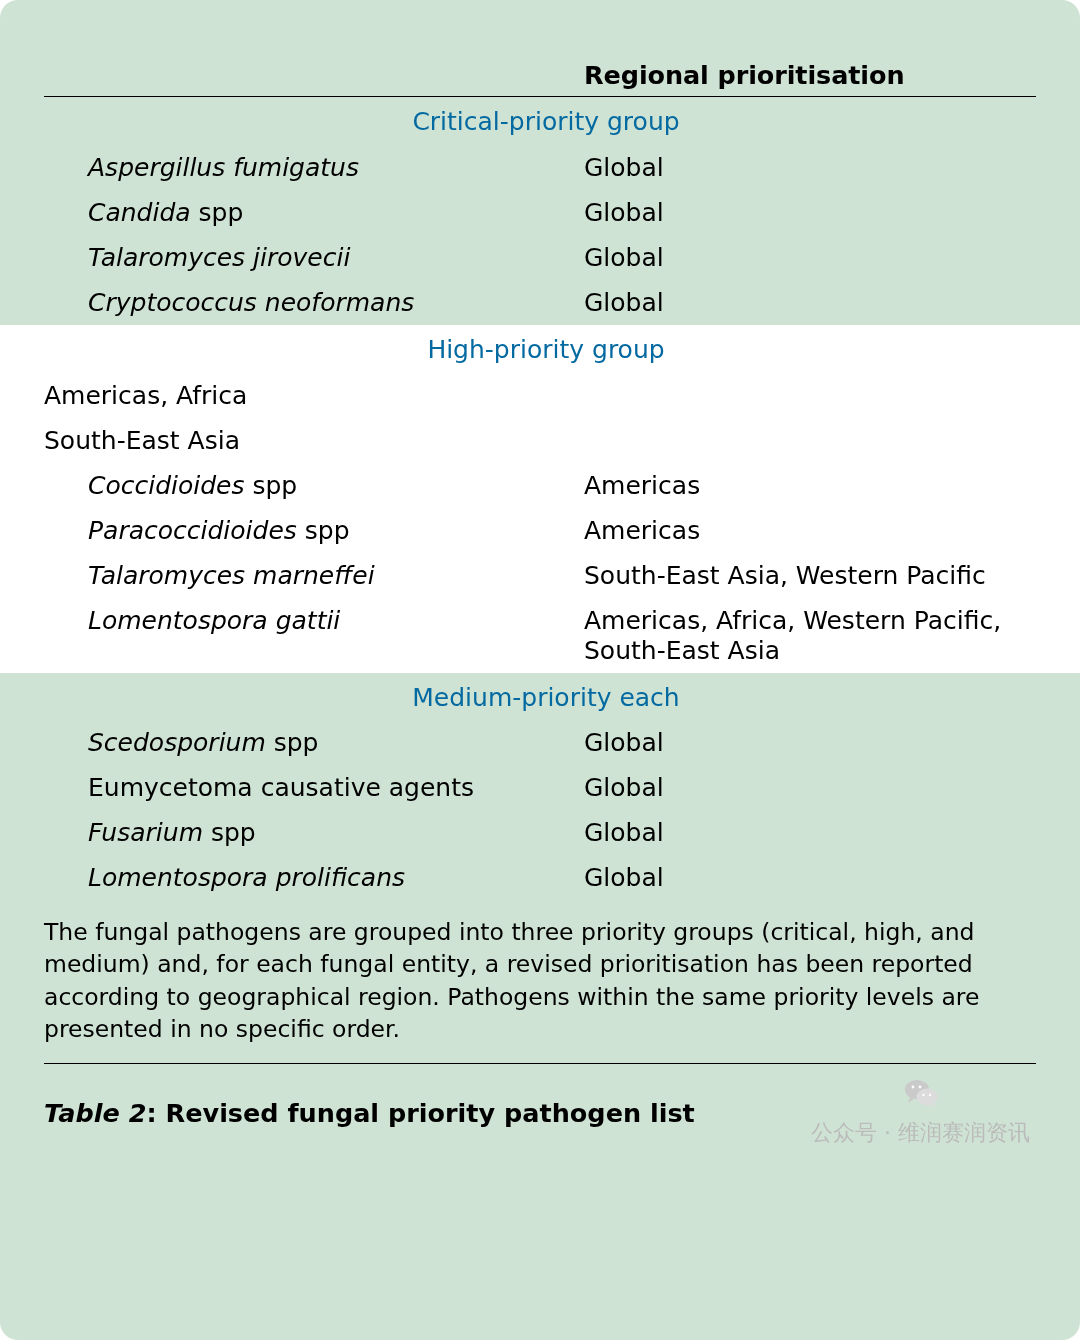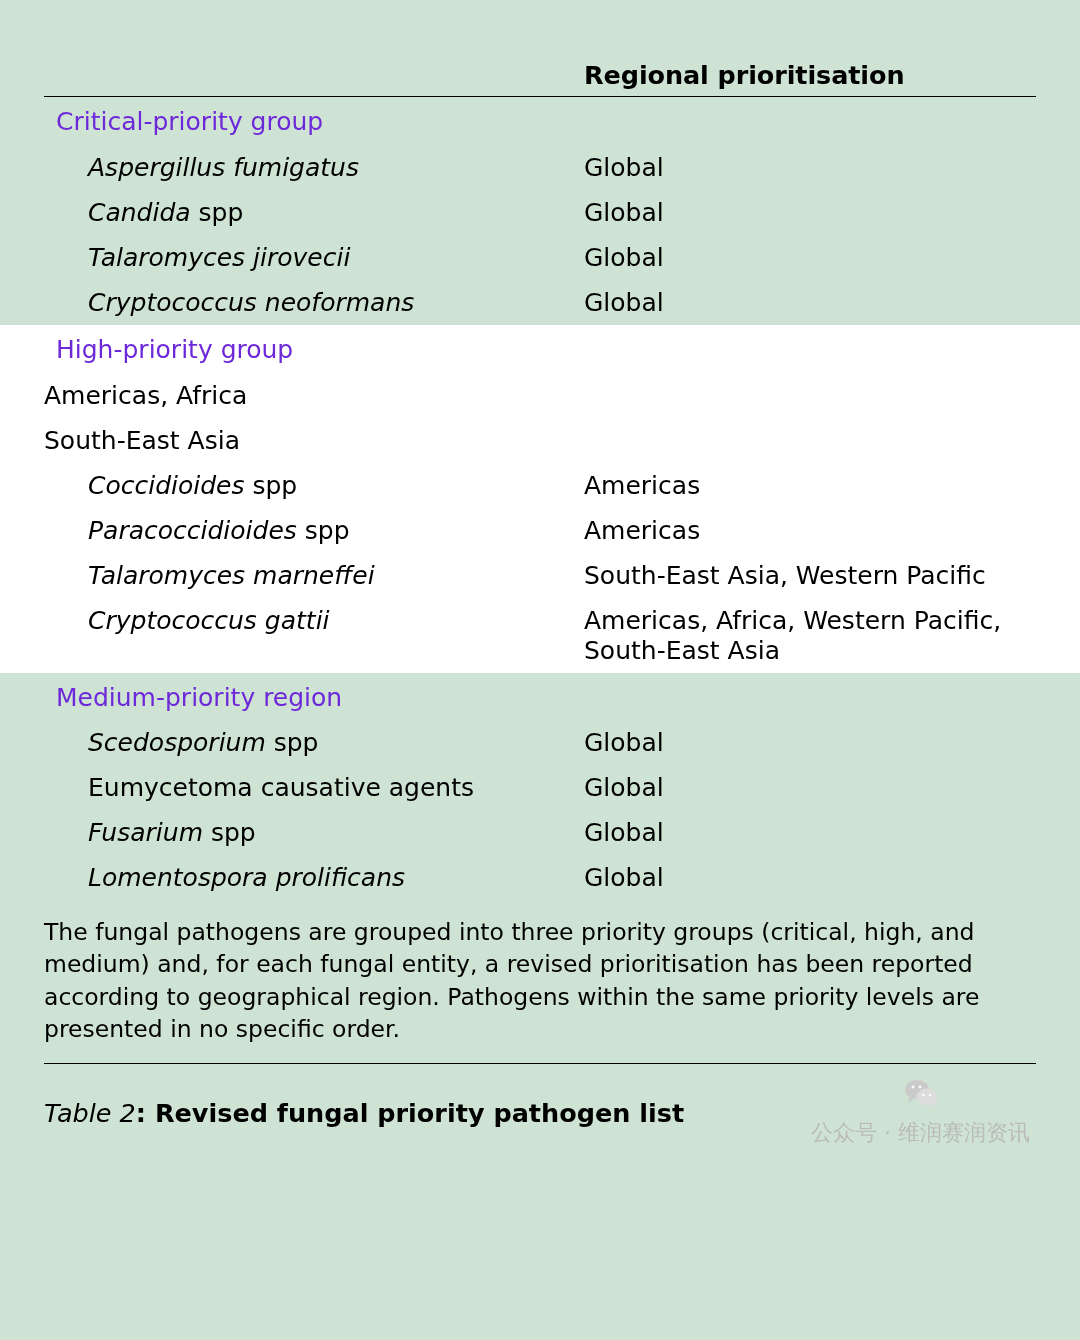--- a/index.html
+++ b/index.html
@@ -12,20 +12,21 @@
     background: #ffffff;
     font-family: "DejaVu Sans", sans-serif;
   }
   .table-card {
     position: relative;
     width: 1080px;
     height: 1340px;
     background: #cfe3d4;
     box-sizing: border-box;
     padding: 28px 44px 0 44px;
+    border-radius: 18px;
   }
   .header-row {
     display: flex;
     align-items: flex-end;
     height: 62px;
     padding-bottom: 4px;
   }
   .header-spacer {
     width: 540px;
     flex: 0 0 540px;
@@ -49,23 +50,24 @@
   .band-white {
     background: #ffffff;
     margin-left: -44px;
     margin-right: -44px;
     padding-left: 44px;
     padding-right: 44px;
   }
 
   .group-row {
     font-size: 25px;
-    color: #6d28d9;
+    color: #0369a1;
     padding: 11px 0 8px 12px;
     line-height: 1.15;
+    text-align: center;
   }
   .data-row {
     display: flex;
     align-items: flex-start;
     font-size: 25px;
     color: #000;
     padding: 8px 0 7px 0;
     line-height: 1.2;
   }
   .cell-name {
@@ -95,21 +97,21 @@
     justify-content: space-between;
     padding-top: 14px;
   }
   .caption {
     font-size: 25.5px;
     color: #000;
     font-weight: bold;
   }
   .caption .tbl-num {
     font-style: italic;
-    font-weight: normal;
+    font-weight: bold;
   }
   .watermark {
     display: flex;
     align-items: center;
     gap: 10px;
     color: #b9b9b9;
     font-size: 22px;
     padding-right: 6px;
     opacity: 0.95;
     flex-direction: column;
@@ -177,27 +179,27 @@
       <div class="cell-name"><span class="ital">Paracoccidioides</span><span> spp</span></div>
       <div class="cell-region">Americas</div>
     </div>
 
     <div class="data-row">
       <div class="cell-name"><span class="ital">Talaromyces marneffei</span><span></span></div>
       <div class="cell-region">South-East Asia, Western Pacific</div>
     </div>
 
     <div class="data-row">
-      <div class="cell-name"><span class="ital">Cryptococcus gattii</span><span></span></div>
+      <div class="cell-name"><span class="ital">Lomentospora gattii</span><span></span></div>
       <div class="cell-region">Americas, Africa, Western Pacific, South-East Asia</div>
     </div>
   </div>
 
   <div class="band">
-    <div class="group-row">Medium-priority region</div>
+    <div class="group-row">Medium-priority each</div>
 
     <div class="data-row">
       <div class="cell-name"><span class="ital">Scedosporium</span><span> spp</span></div>
       <div class="cell-region">Global</div>
     </div>
 
     <div class="data-row">
       <div class="cell-name"><span class="ital"></span><span>Eumycetoma causative agents</span></div>
       <div class="cell-region">Global</div>
     </div>

